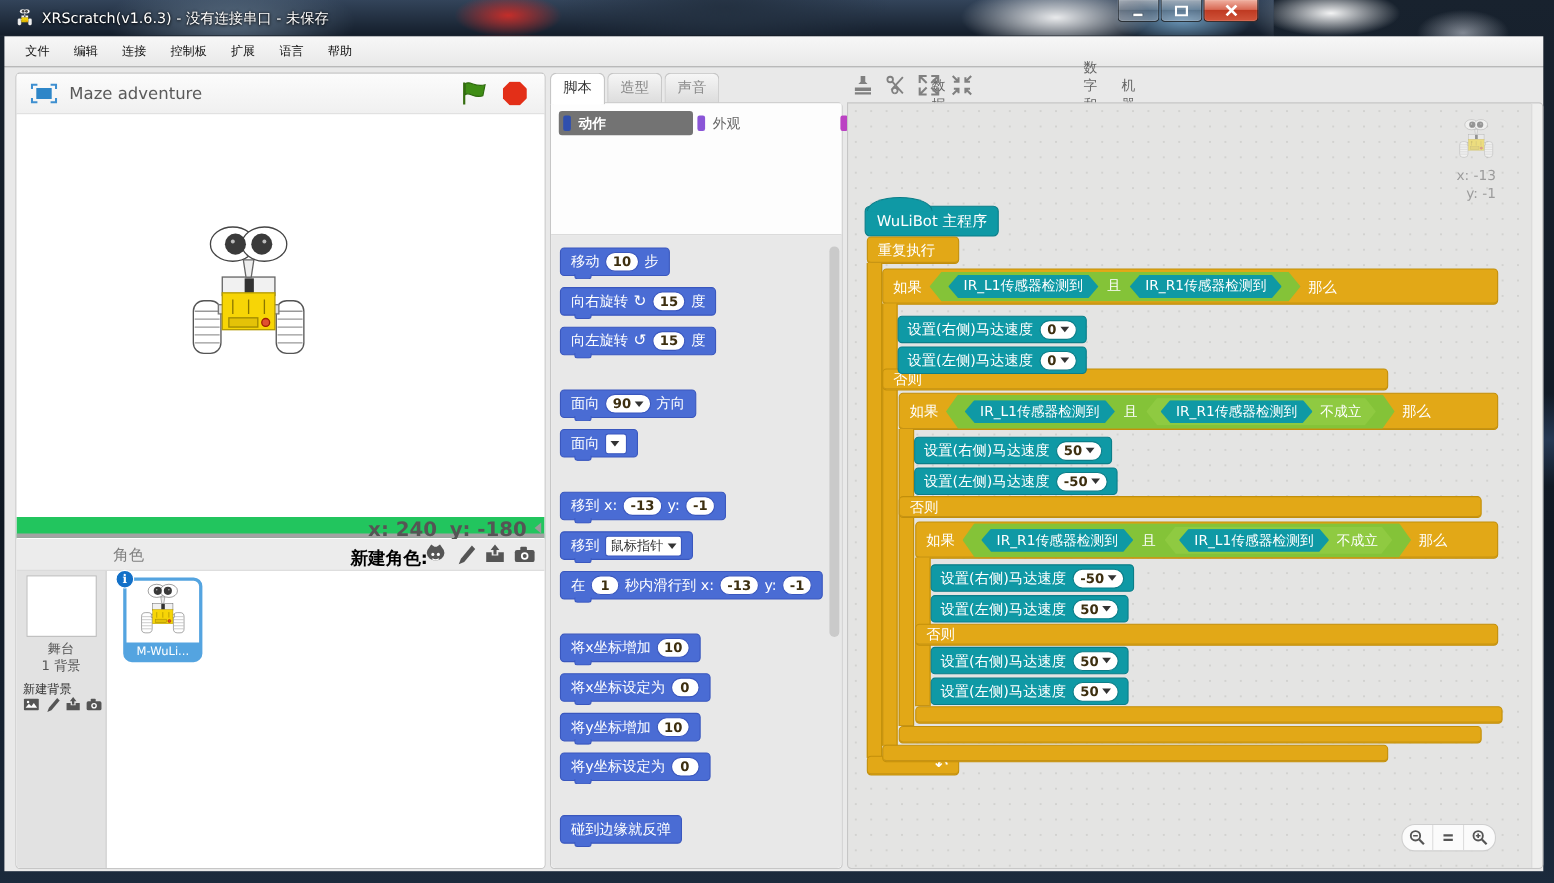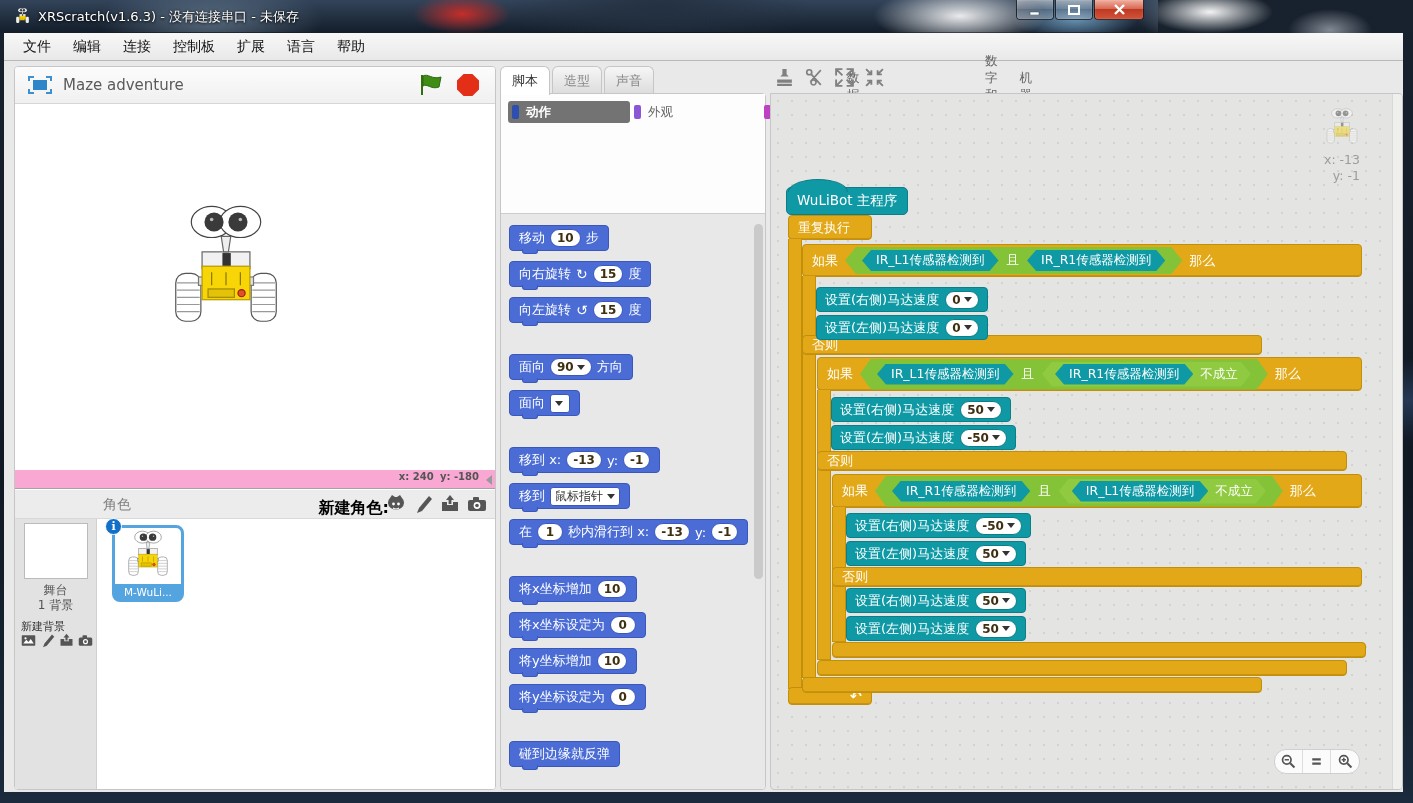--- a/index.html
+++ b/index.html
@@ -35,37 +35,37 @@
     box-shadow:inset 0 0 1px rgba(255,255,255,.7); color:#fff; font-size:11px; cursor:default; }
   .winbtn.min,.winbtn.max{ width:38px; }
   .winbtn.close{ width:50px;
     background:linear-gradient(180deg,#f0b0a0, #d86a55 45%, #bf3a22 50%, #d0543a);
     font-size:13px; font-weight:bold; }
   .winbtn svg{ display:block; }
   
   .menubar{ position:absolute; left:4px; top:33px; width:1399px; height:28px;
     background:linear-gradient(180deg,#f7f7f7,#e9e9e9); border-bottom:1px solid #b9b9b9;
     display:flex; align-items:center; padding-left:8px; }
-  .menu-item{ padding:3px 11px; font-size:14px; color:#111; cursor:default; }
+  .menu-item{ padding:3px 11px; font-size:11px; color:#111; cursor:default; }
   
   .main{ position:absolute; left:4px; top:61px; width:1399px; height:731px; background:#e9e9e9; }
   .panel{ position:absolute; background:#fff; border:1px solid #c6c6c6; border-radius:4px; }
   
   #stage-panel{ left:10px; top:5px; width:482px; height:724px; overflow:hidden; }
   .stage-header{ height:37px; background:linear-gradient(180deg,#fcfcfc,#f0f0f0);
     border-bottom:1px solid #d6d6d6; position:relative; }
   .fs-icon{ position:absolute; left:13px; top:9px; width:24px; height:18px; }
   .stage-title{ position:absolute; left:48px; top:9px; font-size:15px; color:#5a5a5a; }
   .flag-icon{ position:absolute; right:52px; top:7px; width:24px; height:22px; cursor:pointer; }
   .stop-icon{ position:absolute; right:16px; top:7px; width:22px; height:22px; background:#e32f18;
     clip-path:polygon(30% 0,70% 0,100% 30%,100% 70%,70% 100%,30% 100%,0 70%,0 30%); cursor:pointer; }
   .stage-canvas{ height:366px; background:#fff; position:relative; }
   .stage-robot{ position:absolute; left:150px; top:100px; width:122px; height:134px; }
-  .coords-row{ height:19px; background:#f9a8d4; border-bottom:1px solid #a3a3a3; position:relative;
-    font-size:10px; color:#6a6a6a; }
+  .coords-row{ height:19px; background:#22c55e; border-bottom:4px solid #a3a3a3; position:relative;
+    font-size:18px; color:#6a6a6a; }
   .coords-text{ position:absolute; right:16px; top:1px; }
   .coords-text b{ font-weight:bold; color:#555; }
   .collapse-arrow{ position:absolute; right:3px; top:5px; width:0; height:0;
     border-top:5px solid transparent; border-bottom:5px solid transparent; border-right:6px solid #9a9a9a; }
   .sprites-section{ position:absolute; left:0; top:423px; right:0; bottom:0; background:#fff; }
   .sprites-header{ height:29px; background:#ececec; border-bottom:1px solid #d9d9d9; position:relative; }
   .sprites-title{ position:absolute; left:88px; top:6px; font-size:14px; color:#808080; }
   .newsprite-label{ position:absolute; right:106px; top:8px; font-size:16px; color:#000000;font-weight:bold; }
   .newsprite-icons{ position:absolute; right:8px; top:4px; display:flex; gap:7px; }
   .tool-ic{ width:20px; height:20px; cursor:pointer; }

